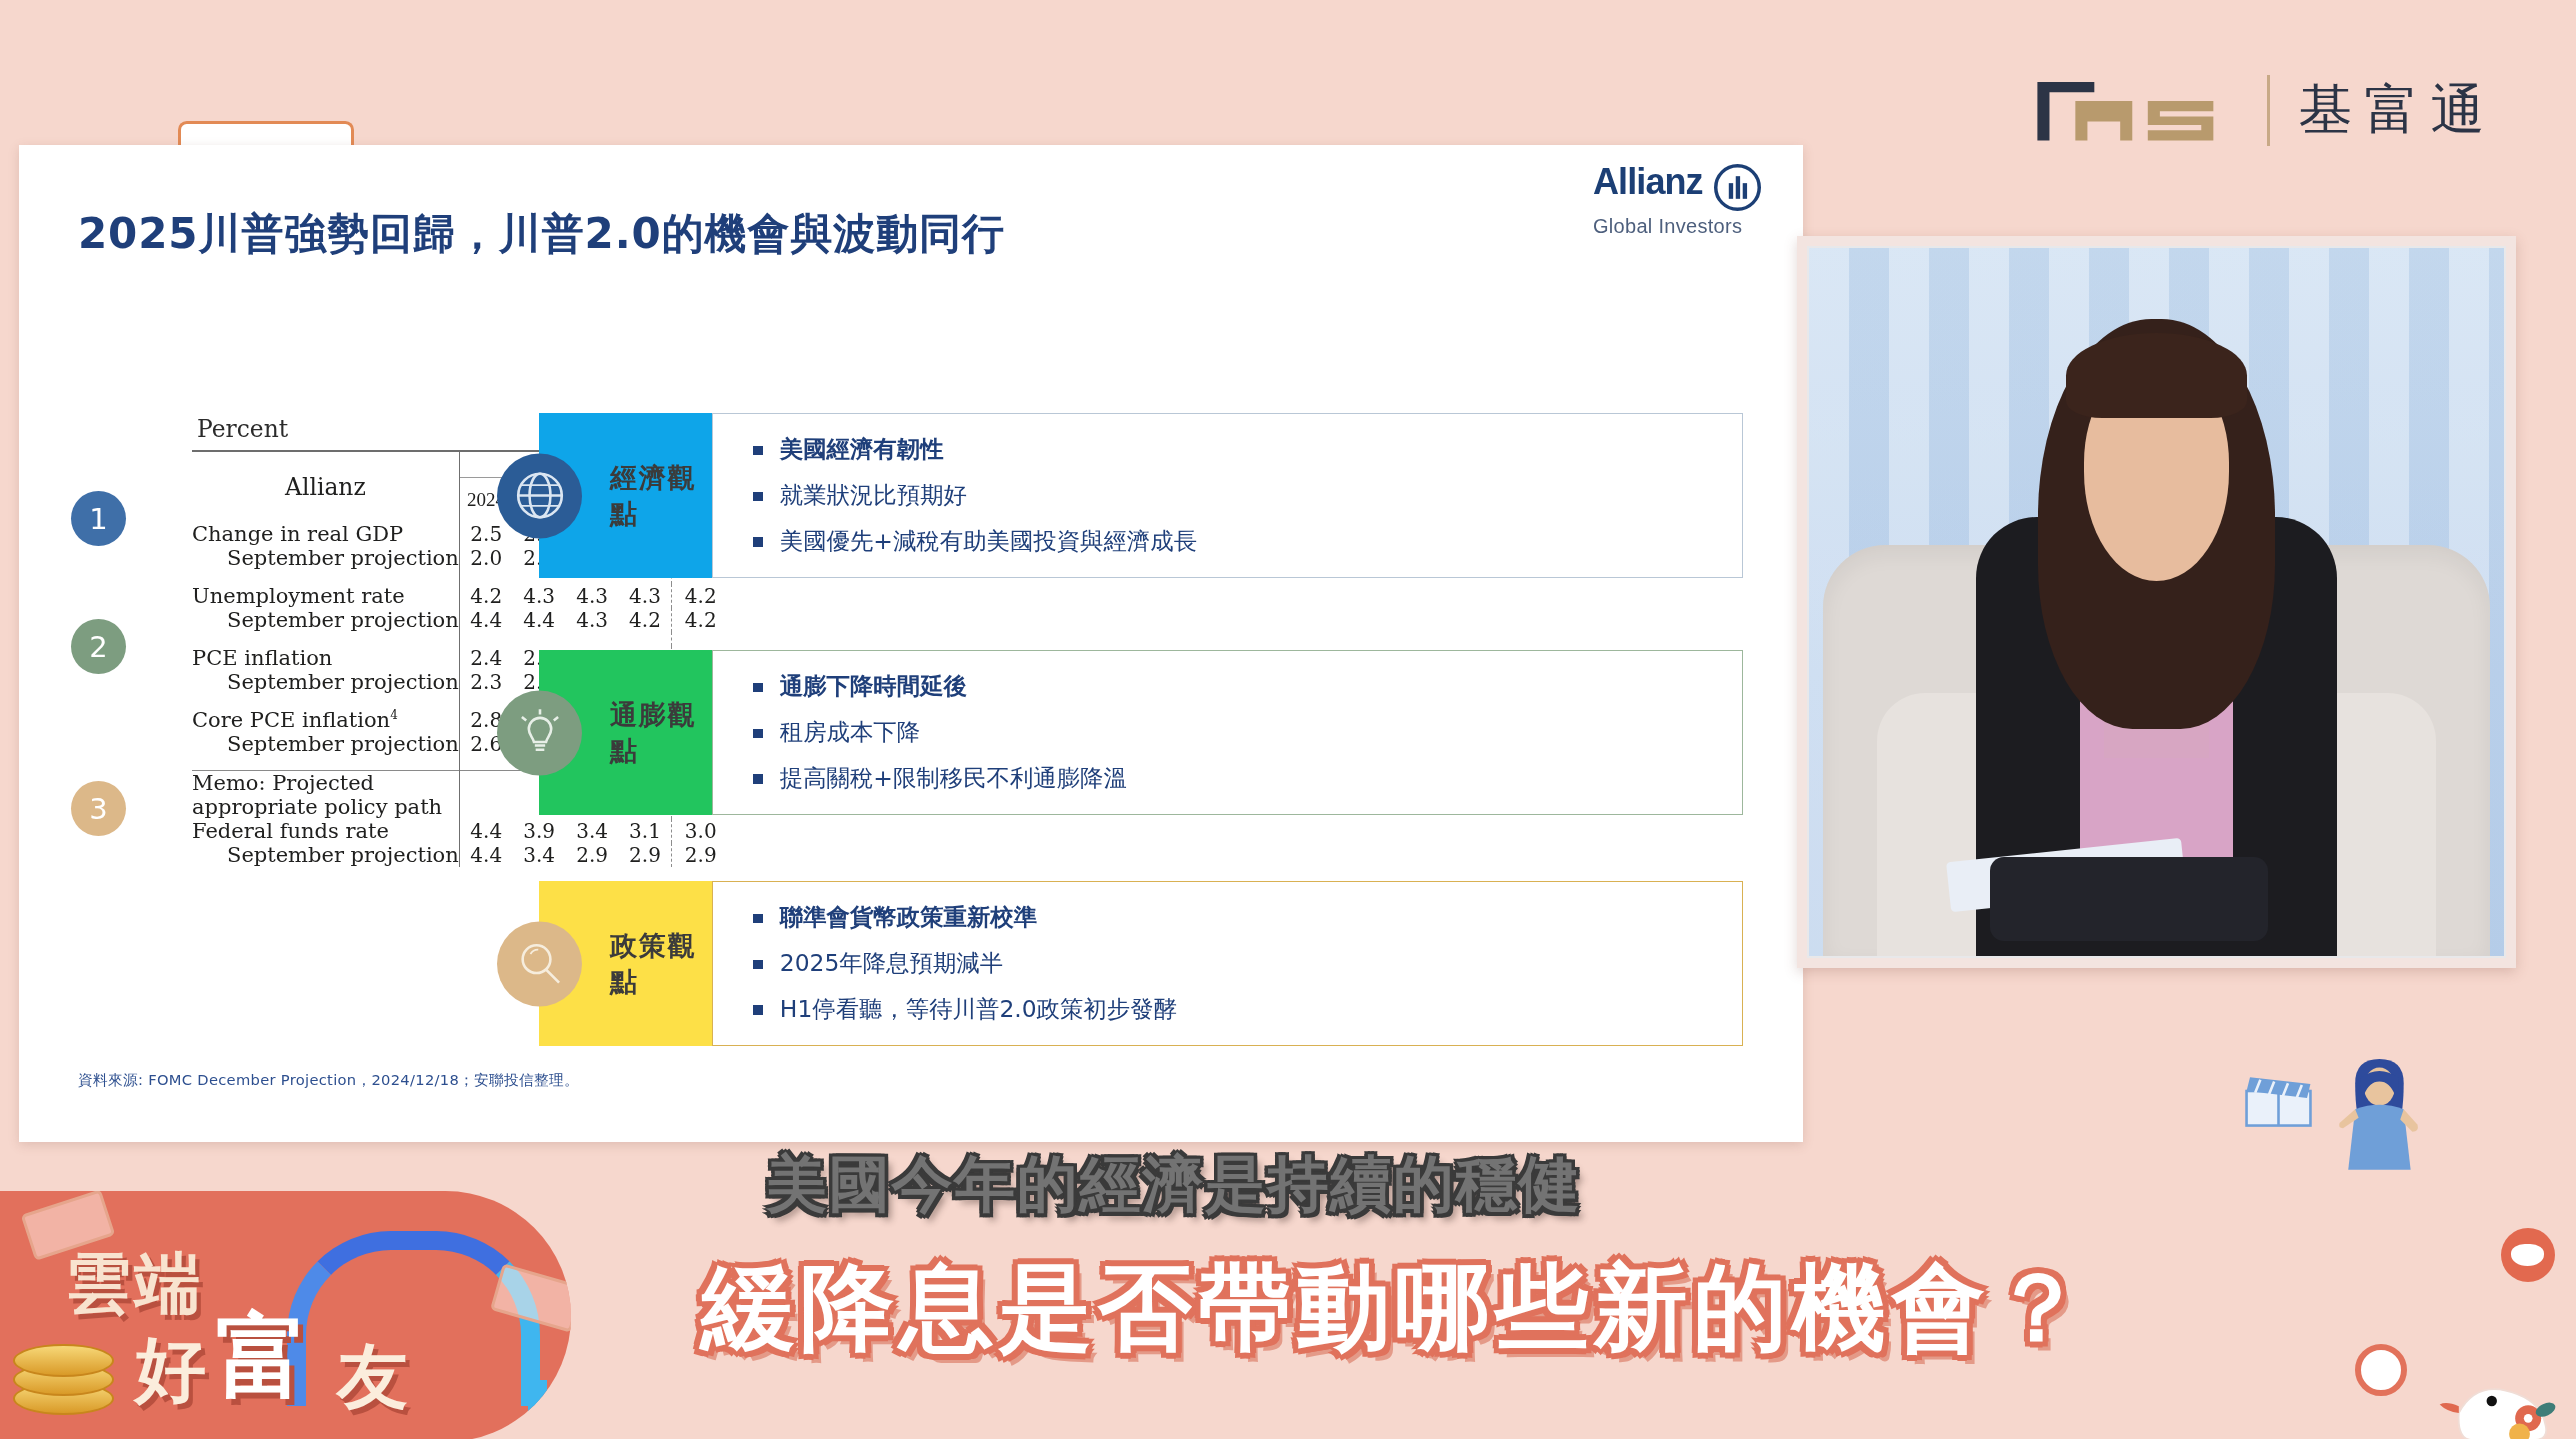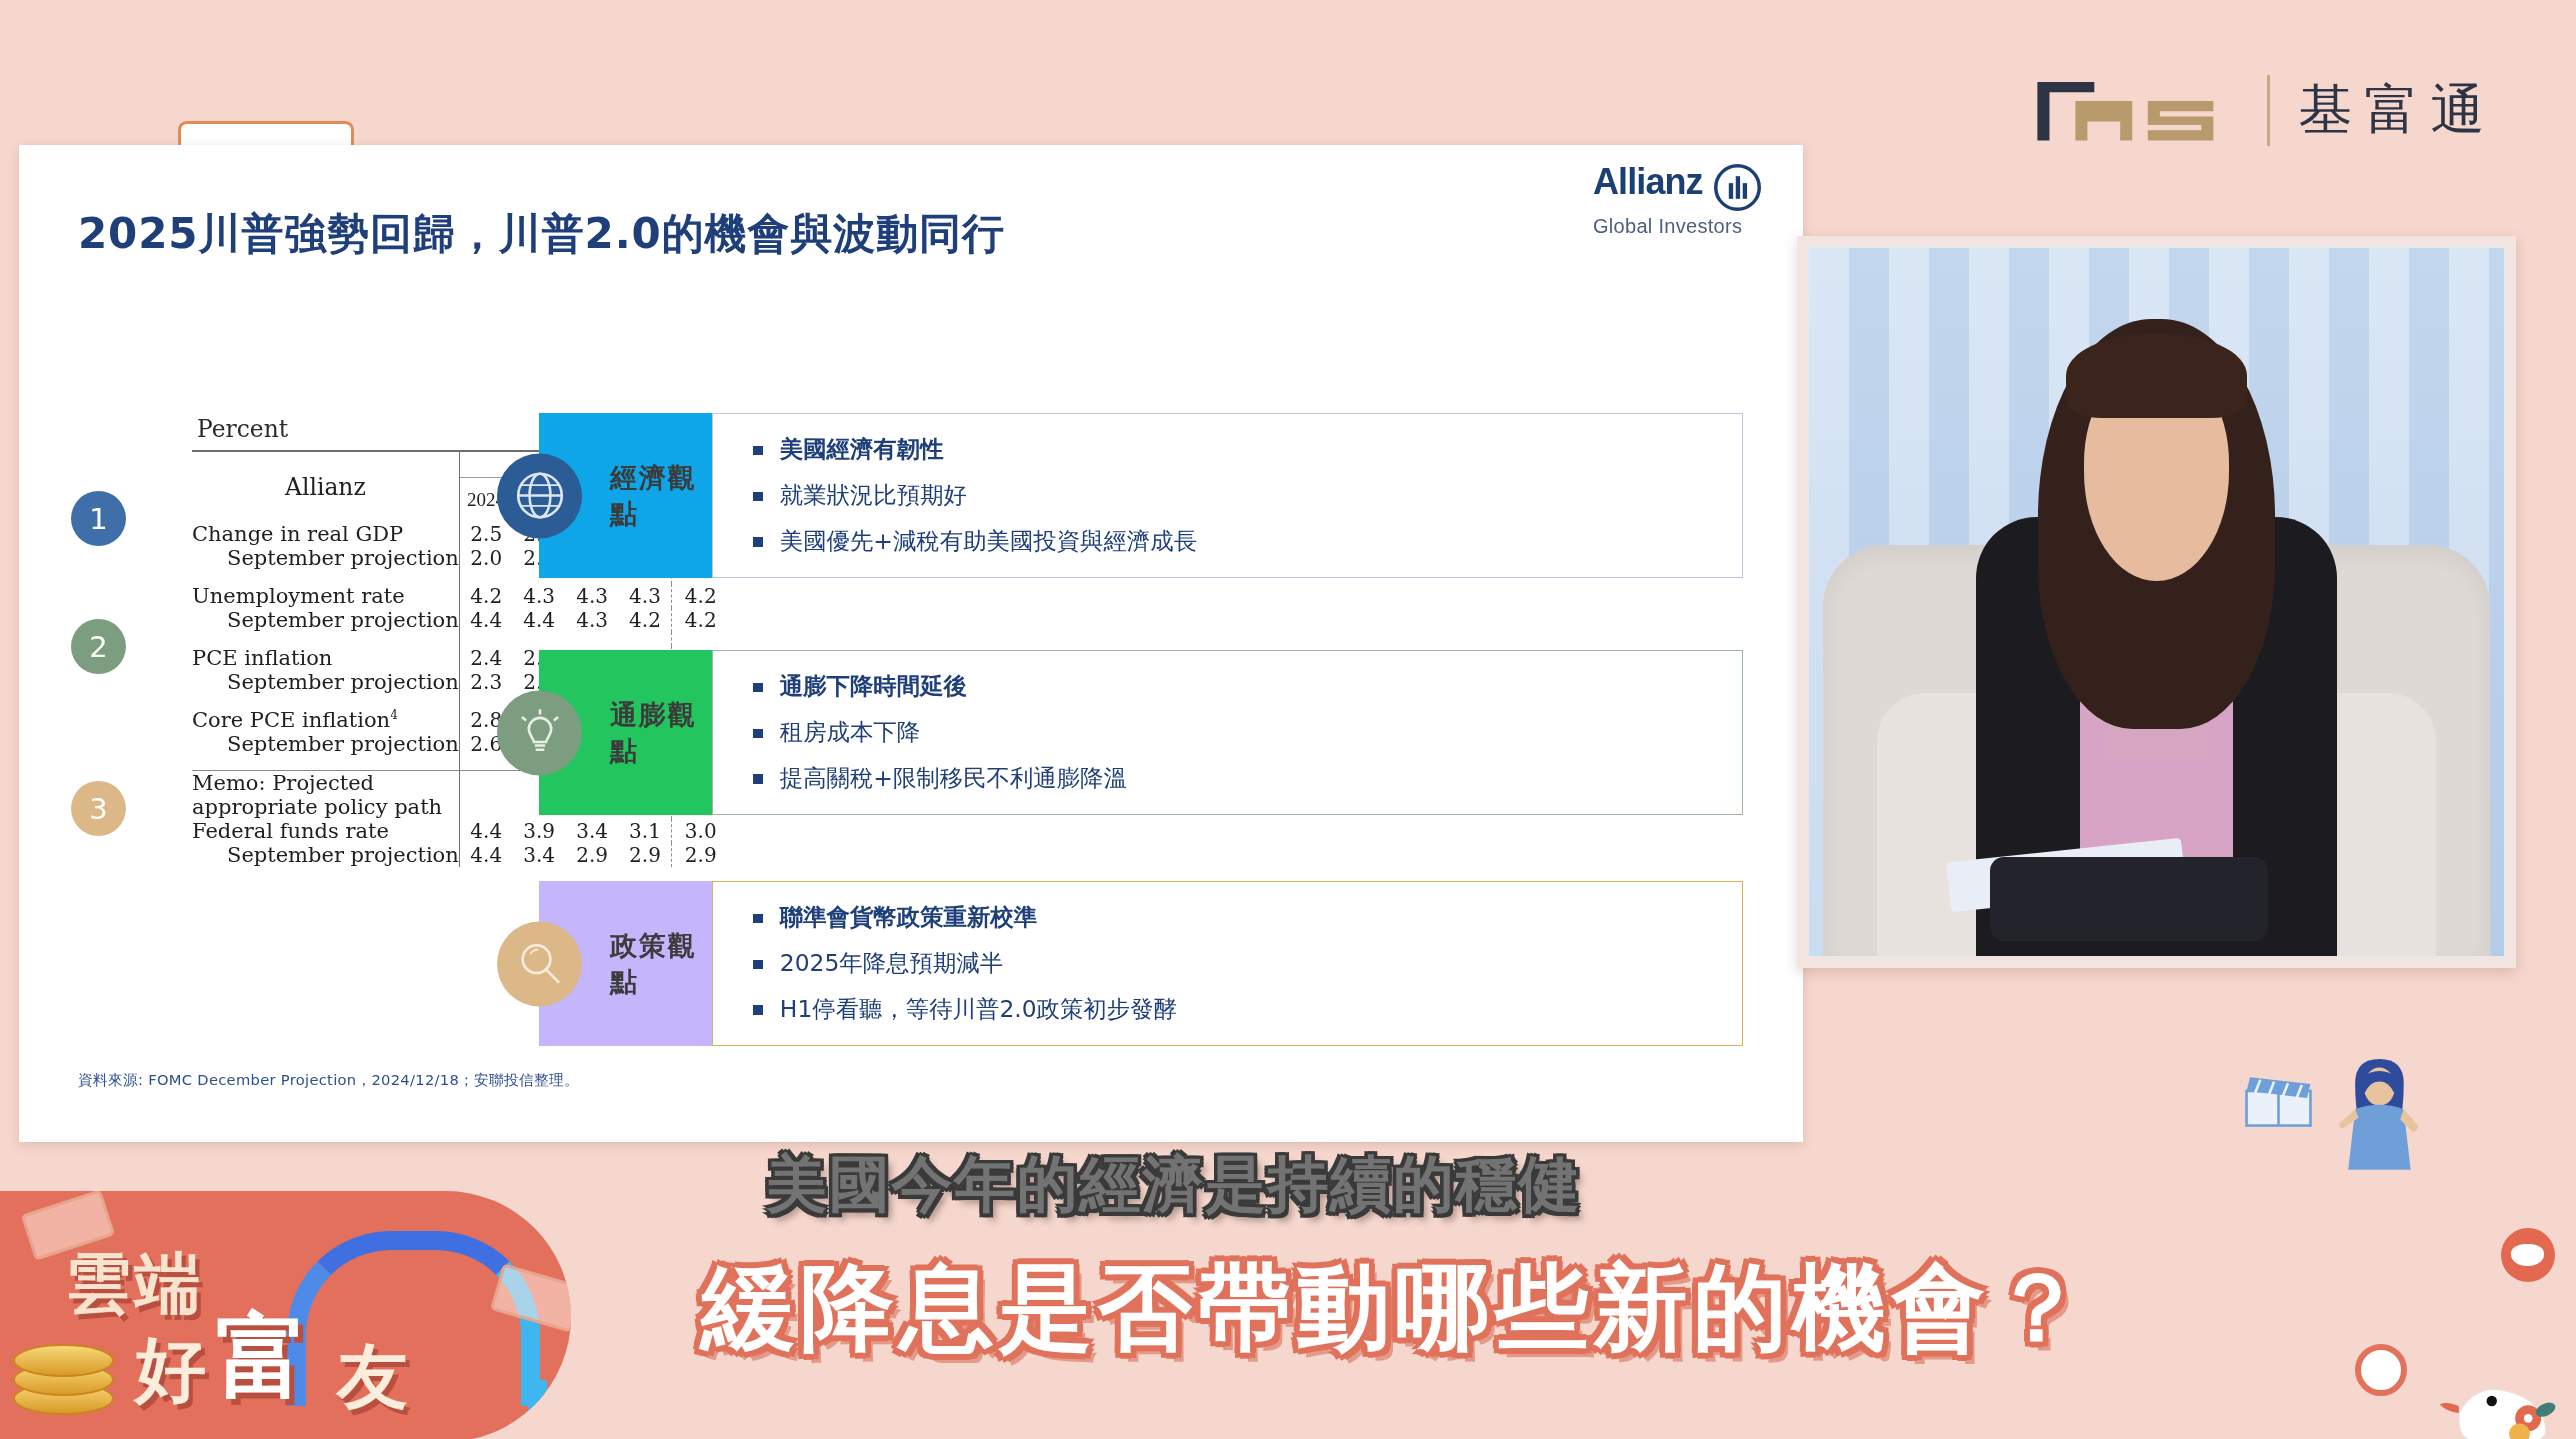--- a/index.html
+++ b/index.html
@@ -415,21 +415,21 @@
           <span>租房成本下降</span>
         </div>
       <div class="bullet">
           <span class="sq"></span>
           <span>提高關稅+限制移民不利通膨降溫</span>
         </div>
     </div>
   </div>
 
   <div class="panel" id="panel2" style="left:520px;top:736px;width:1204px;height:165px;">
-    <div class="band" style="background:#c4b5fd;">
+    <div class="band" style="background:#fde047;">
       <div class="iconcirc" style="background:#dcb889;">
         <svg width="52" height="52" viewBox="0 0 60 60">
           <circle cx="26" cy="25" r="16" fill="none" stroke="#f6eddd" stroke-width="3"></circle>
           <line x1="37" y1="37" x2="52" y2="52" stroke="#f6eddd" stroke-width="3"></line>
           <path d="M19 19 a10 10 0 0 1 9-5" fill="none" stroke="#f6eddd" stroke-width="2"></path>
         </svg>
       </div>
       <div class="bandlbl">政策觀點</div>
     </div>
     <div class="body" style="border:1.7px solid #d9b152;">

